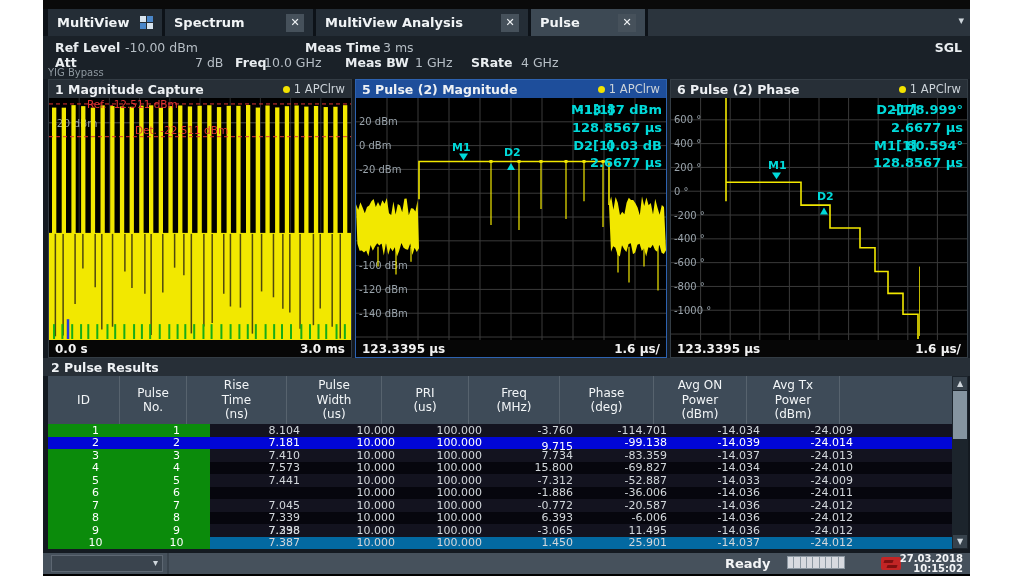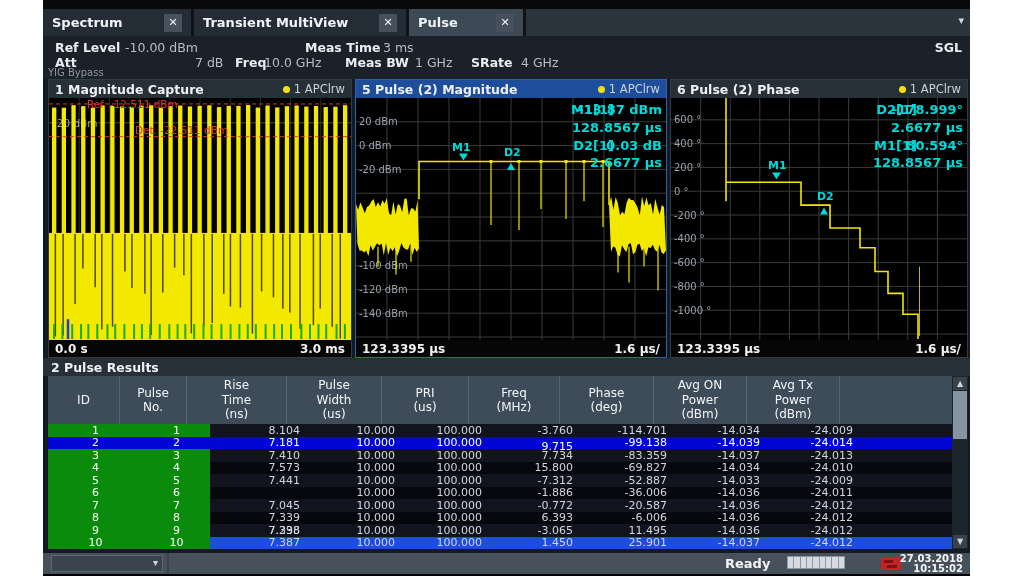--- a/index.html
+++ b/index.html
@@ -76,26 +76,35 @@
   .datetime{position:absolute;right:7px;top:1px;text-align:right;font-size:10px;font-weight:bold;color:#f4f6f8;line-height:10px;}
   .botstrip{position:absolute;top:574px;left:0;width:100%;height:2px;background:#000;}
 </style>
 </head>
 <body>
 
 <div class="screen">
   <div class="topstrip"></div>
 
   <div class="tabs">
+    <div class="tab first" style="width:114px;">
+      <span>MultiView</span>
+      <span class="mv-icon">
+          <i></i>
+          <i></i>
+          <i></i>
+          <i></i>
+        </span>
+    </div>
     <div class="tab" style="width:148px;">
       <span>Spectrum</span>
       <span class="xbox">✕</span>
     </div>
     <div class="tab" style="width:212px;">
-      <span>Transient MultiView</span>
+      <span>MultiView Analysis</span>
       <span class="xbox">✕</span>
     </div>
     <div class="tab active" style="width:114px;">
       <span>Pulse</span>
       <span class="xbox">✕</span>
     </div>
     <div class="tabfill">
       <span class="drop">▾</span>
     </div>
   </div>
@@ -532,21 +541,21 @@
             <div class="td c green" style="width: 67px;">9</div>
             <div class="td" style="width: 100px;">7.298</div>
             <div class="td" style="width: 95px;">10.000</div>
             <div class="td" style="width: 87px;">100.000</div>
             <div class="td" style="width: 91px;">-3.065</div>
             <div class="td" style="width: 94px;">11.495</div>
             <div class="td" style="width: 93px;">-14.036</div>
             <div class="td" style="width: 93px;">-24.012</div>
             <div class="td" style="width: 89px;"></div>
           </div>
-          <div class="tr" style="background: #1d4ed8;">
+          <div class="tr" style="background: #0369a1;">
             <div class="td c green" style="width: 95px;">10</div>
             <div class="td c green" style="width: 67px;">10</div>
             <div class="td" style="width: 100px;">7.387</div>
             <div class="td" style="width: 95px;">10.000</div>
             <div class="td" style="width: 87px;">100.000</div>
             <div class="td" style="width: 91px;">1.450</div>
             <div class="td" style="width: 94px;">25.901</div>
             <div class="td" style="width: 93px;">-14.037</div>
             <div class="td" style="width: 93px;">-24.012</div>
             <div class="td" style="width: 89px;"></div>

